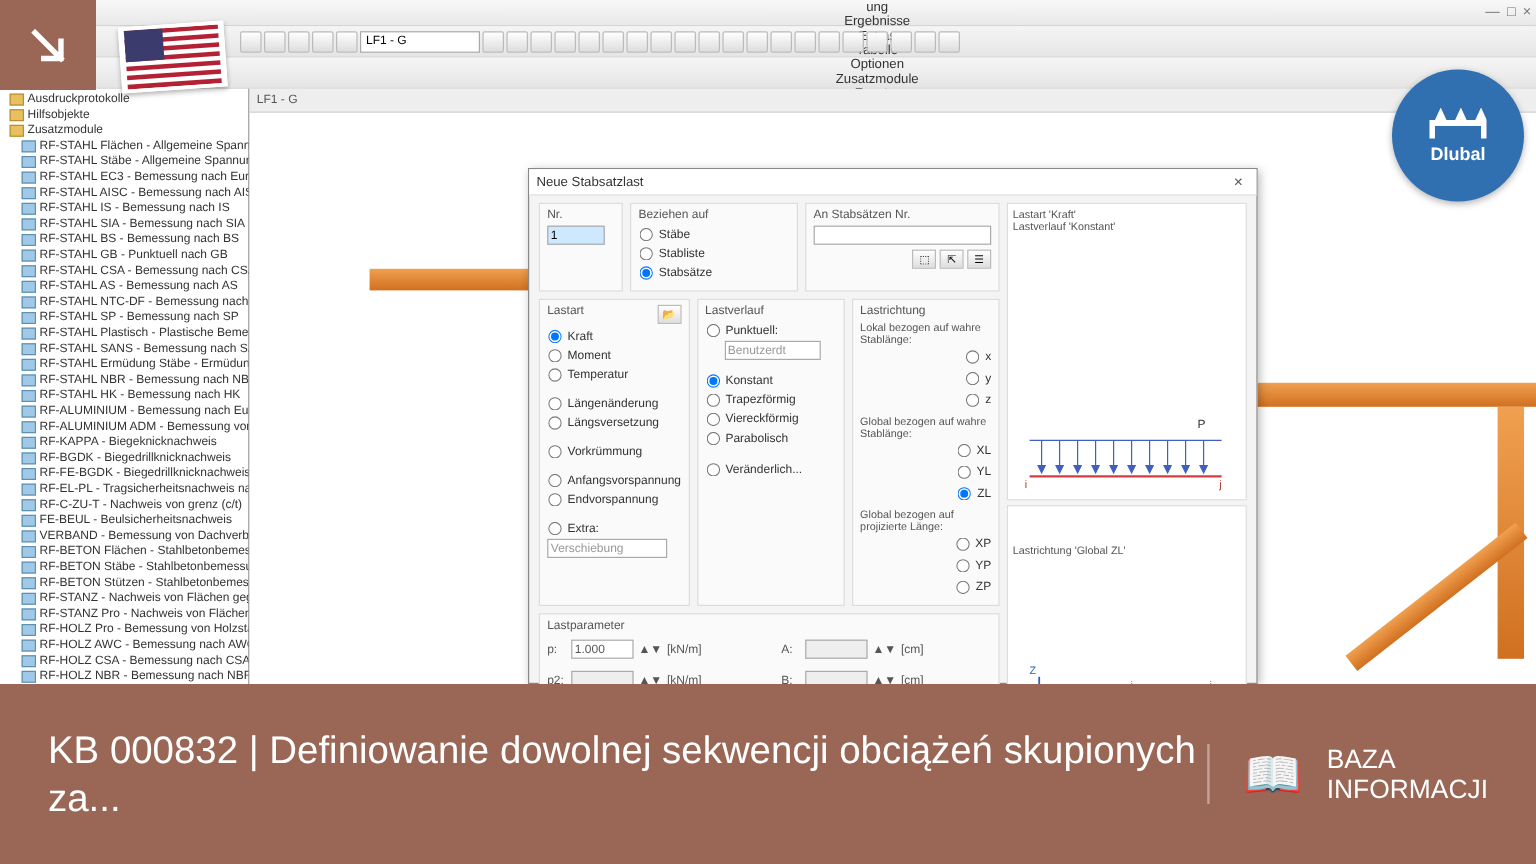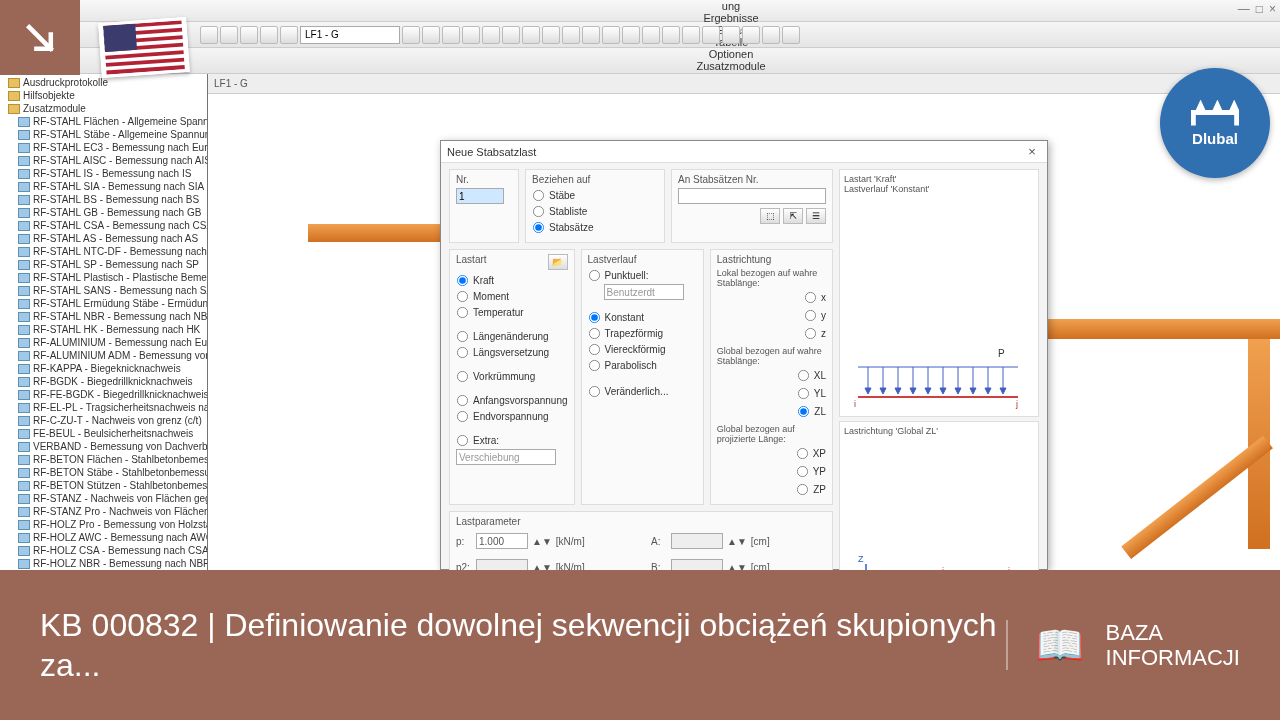--- a/index.html
+++ b/index.html
@@ -37,21 +37,21 @@
 .lastparam { grid-column: 1/4; }
 .param-row { display:flex; align-items:center; gap:4px; margin:2px 0; height:18px; font-size:10px; color:#555;}
 .unit { color:#555; font-size:10px;}
 .overlay-bottom { position: absolute; left: 0; right: 0; bottom: 0; height: 150px; background: #9a6756; display: flex; align-items: center; color: #fff; padding: 0 40px; }
 .overlay-title { font-size: 32px; font-weight: normal; line-height: 1.25; flex: 1; }
 .overlay-right { display: flex; align-items: center; gap: 20px; border-left: 2px solid rgba(255,255,255,0.4); padding-left: 28px; }
 .overlay-right .label { font-size: 22px; font-weight: normal; line-height: 1.15; }
 .corner-logo { position:absolute; top:0; left:0; width:80px; height:75px; background:#9a6756; display:flex; align-items:center; justify-content:center;}
 .corner-logo svg { width:36px; height:36px; }
 .flag-badge { position:absolute; top:20px; left:100px; width:88px; height:55px; border:3px solid #fff; box-shadow:0 2px 4px rgba(0,0,0,0.3); background:#fff; transform:rotate(-4deg); z-index:50;}
-.dlubal-badge { position:absolute; top:68px; right:10px; width:110px; height:110px; border-radius:50%; background:#3070b0; display:flex; flex-direction:column; align-items:center; justify-content:center; color:#fff; z-index:50; box-shadow:0 2px 6px rgba(0,0,0,0.3);}
+.dlubal-badge { position:absolute; top:58px; right:10px; width:110px; height:110px; border-radius:50%; background:#3070b0; display:flex; flex-direction:column; align-items:center; justify-content:center; color:#fff; z-index:50; box-shadow:0 2px 6px rgba(0,0,0,0.3);}
 .dlubal-badge .bridge { width:48px; height:26px; background:#fff; clip-path: polygon(0 100%, 0 40%, 10% 40%, 20% 0, 30% 40%, 45% 40%, 55% 0, 65% 40%, 80% 40%, 90% 0, 100% 40%, 100% 100%, 90% 100%, 90% 60%, 10% 60%, 10% 100%); margin-bottom:4px;}
 .win-controls { position:absolute; top:2px; right:4px; display:flex; gap:6px; font-size:12px; color:#777;}
 .small-btn { width:20px; height:16px; border:1px solid #bbb; background:linear-gradient(#fff,#ddd); font-size:9px; display:inline-flex; align-items:center; justify-content:center;}
 </style>
 </head>
 <body>
 
 <div class="app">
 
   <div class="win-controls">
@@ -166,21 +166,21 @@
           <div class="tree-item">
             <span class="tree-icon mod"></span>
             <span>RF-STAHL SIA - Bemessung nach SIA</span>
           </div>
           <div class="tree-item">
             <span class="tree-icon mod"></span>
             <span>RF-STAHL BS - Bemessung nach BS</span>
           </div>
           <div class="tree-item">
             <span class="tree-icon mod"></span>
-            <span>RF-STAHL GB - Bemessung nach GB</span>
+            <span>RF-STAHL GB - Punktuell nach GB</span>
           </div>
           <div class="tree-item">
             <span class="tree-icon mod"></span>
             <span>RF-STAHL CSA - Bemessung nach CSA</span>
           </div>
           <div class="tree-item">
             <span class="tree-icon mod"></span>
             <span>RF-STAHL AS - Bemessung nach AS</span>
           </div>
           <div class="tree-item">
@@ -490,21 +490,21 @@
                 <polygon points="140,52 137,46 143,46"></polygon>
               <line x1="155" y1="25" x2="155" y2="50"></line>
                 <polygon points="155,52 152,46 158,46"></polygon>
             </g>
             <text x="150" y="15" font-size="10" fill="#333">P</text>
             <text x="6" y="65" font-size="9" fill="#b03030">i</text>
             <text x="168" y="65" font-size="9" fill="#b03030">j</text>
           </svg>
         </div>
         <div class="pbox">
-          <div style="font-size:9px;color:#555;">Lastrichtung 'Global ZL'</div>
+          <div style="font-size:9px;color:#555;margin-top:28px;">Lastrichtung 'Global ZL'</div>
           <svg width="180" height="120" style="position:absolute;bottom:2px;left:6px;">
             <g transform="translate(20,40)">
               <line x1="0" y1="0" x2="0" y2="-22" stroke="#3060c0" stroke-width="1.5"></line>
                 <text x="-8" y="-24" font-size="9" fill="#3060c0">Z</text>
               <line x1="0" y1="0" x2="22" y2="10" stroke="#209040" stroke-width="1.5"></line>
                 <text x="24" y="14" font-size="9" fill="#209040">Y</text>
               <line x1="0" y1="0" x2="-16" y2="14" stroke="#c03030" stroke-width="1.5"></line>
                 <text x="-22" y="22" font-size="9" fill="#c03030">X</text>
             </g>
             <g transform="translate(100,30)">

